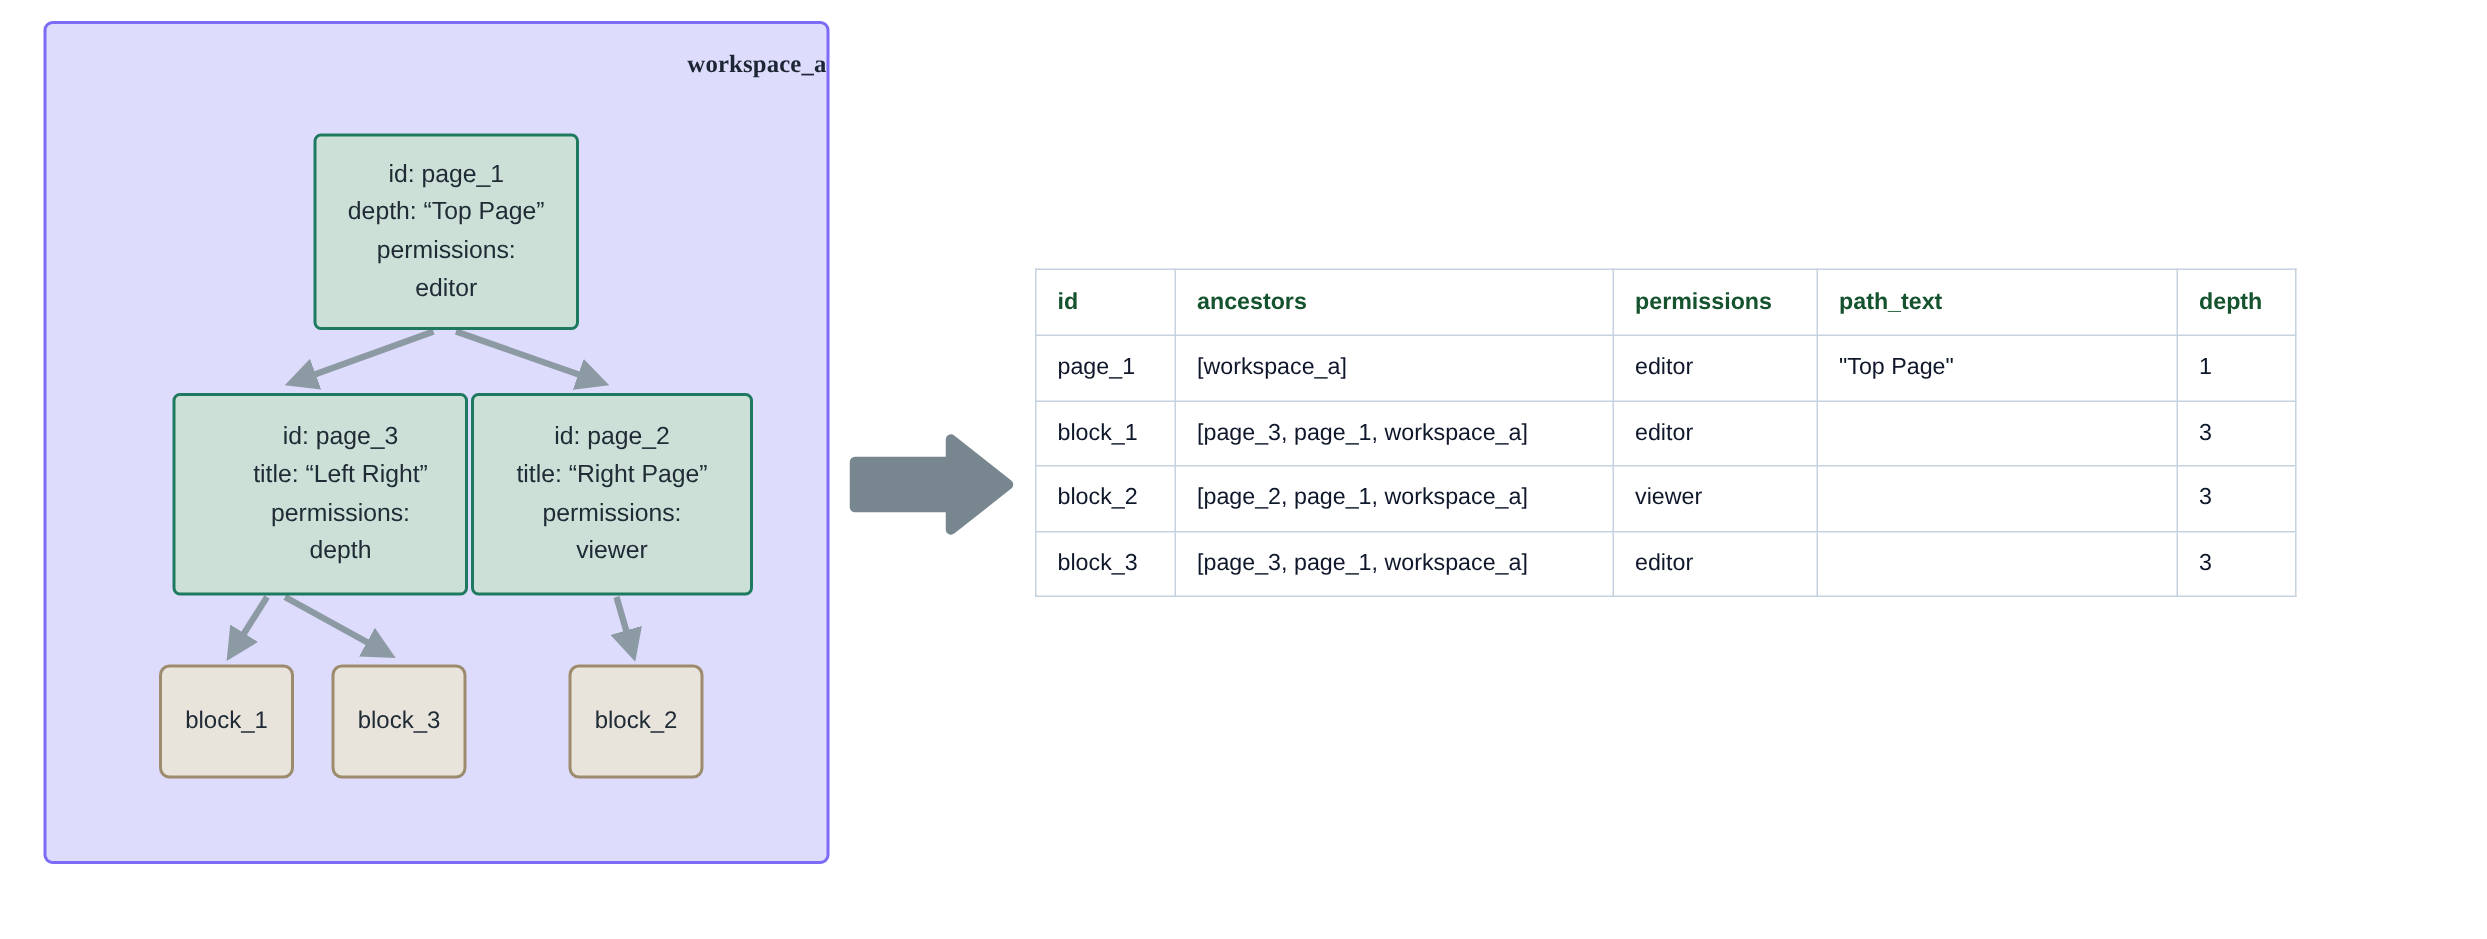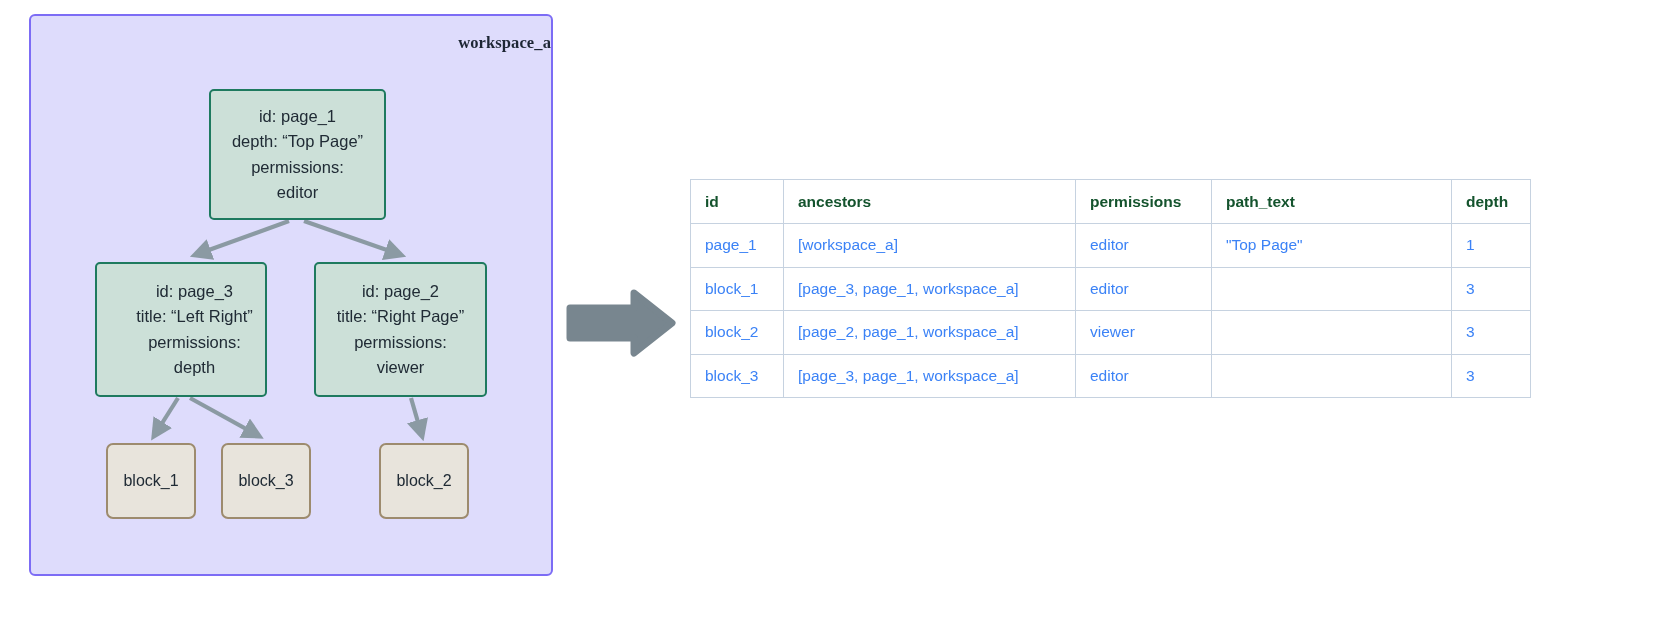--- a/index.html
+++ b/index.html
@@ -72,22 +72,22 @@
   .node.block {
     background: #E8E4DC;
     border: 2px solid #9D8B6E;
     border-radius: 7px;
     font-size: 16px;
     color: #202b35;
   }
 
   
   #node-page1  { left: 178px; top: 73px;  width: 177px; height: 131px; }
-  #node-page3  { left:  64px; top: 246px; width: 172px; height: 135px; padding-left: 27px; }
-  #node-page2  { left: 283px; top: 246px; width: 173px; height: 135px; }
+  #node-page3  { left:  84px; top: 246px; width: 197px; height: 135px; padding-left: 27px; }
+  #node-page2  { left: 283px; top: 246px; width: 188px; height: 135px; }
   #node-block1 { left:  75px; top: 427px; width:  90px; height:  76px; }
   #node-block3 { left: 190px; top: 427px; width:  90px; height:  76px; }
   #node-block2 { left: 348px; top: 427px; width:  90px; height:  76px; }
 
   
   #edges {
     position: absolute;
     left: 0;
     top: 0;
     width: 524px;
@@ -117,21 +117,21 @@
     table-layout: fixed;
     background: #ffffff;
   }
   table.data-table th,
   table.data-table td {
     border: 1px solid #c6d2e0;
     padding: 0 14px;
     height: 43.5px;
     text-align: left;
     font-size: 15.5px;
-    color: #3b82f6;
+    color: #0f172a;
     vertical-align: middle;
     white-space: nowrap;
     overflow: hidden;
     box-sizing: border-box;
   }
   table.data-table th {
     font-weight: bold;
     color: #14532d;
     height: 44px;
   }

